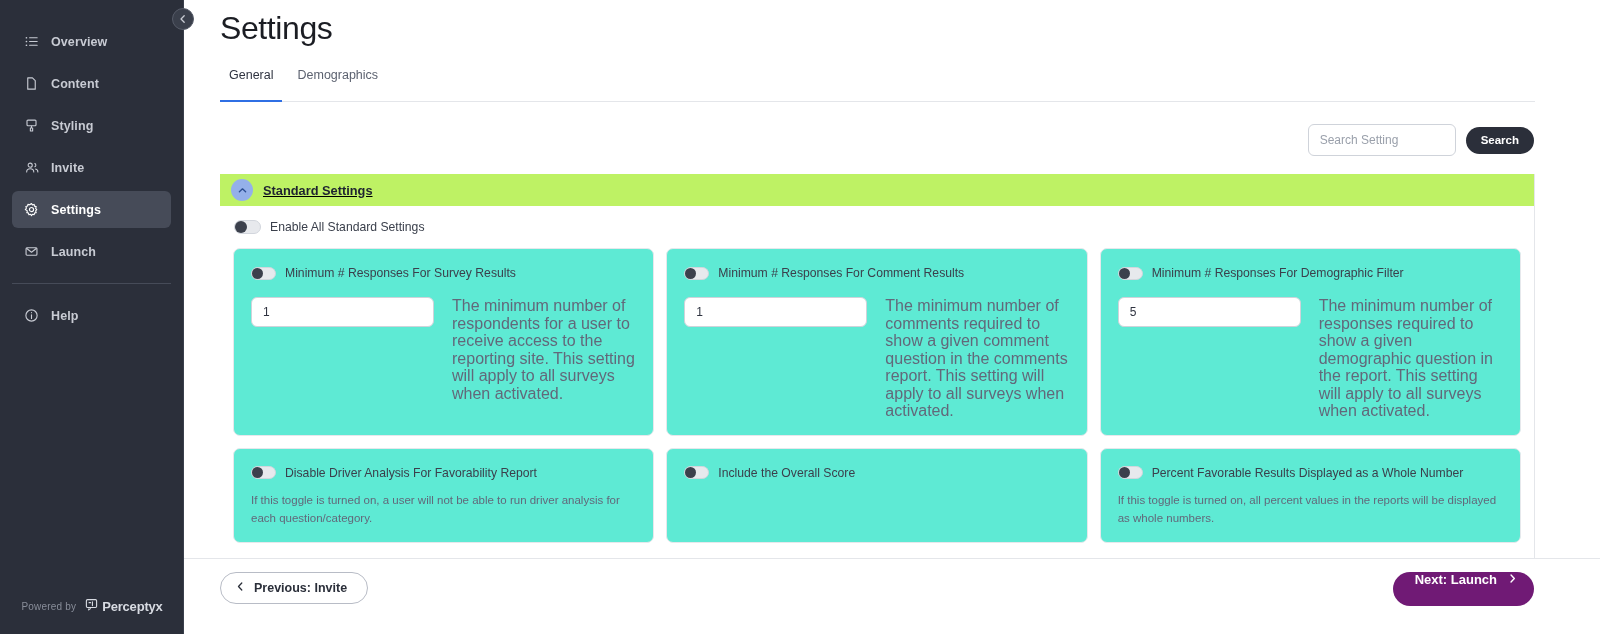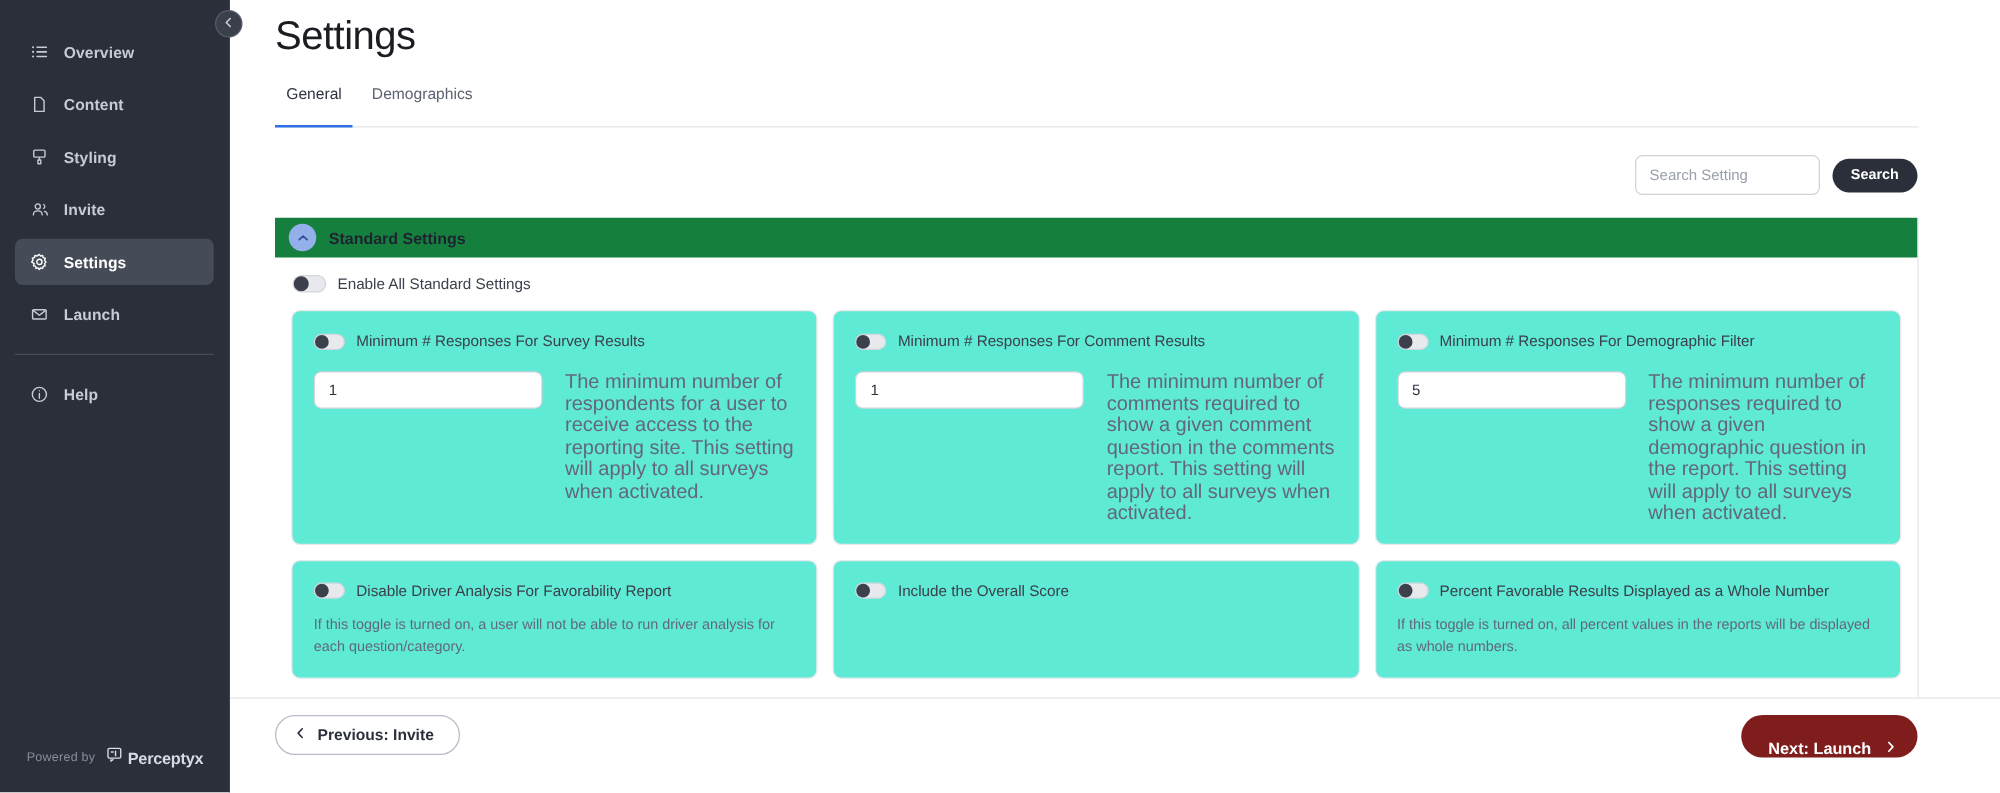--- a/index.html
+++ b/index.html
@@ -134,24 +134,25 @@
     position: absolute;
     left: 36px; top: 174px;
     width: 1315px;
     height: 384px;
     border-right: 1px solid #e4e6ea;
     overflow: hidden;
   }
 
   .section-header {
     height: 32px;
-    background: #15803d;
+    background: #bef264;
     display: flex; align-items: center;
     padding-left: 11px;
     cursor: pointer;
+    text-decoration: underline;
   }
   .chev-circle {
     width: 22px; height: 22px; border-radius: 50%;
     background: #94b0ea;
     display: flex; align-items: center; justify-content: center;
     margin-right: 10px;
   }
   .section-title { font-size: 12.8px; font-weight: 700; color: #1e2230; }
 
   .section-body { padding: 0 13px; }
@@ -242,24 +243,24 @@
     font-size: 12.5px; font-weight: 600;
     display: flex; align-items: center; gap: 8px;
     cursor: pointer;
     font-family: "Liberation Sans", sans-serif;
   }
   .btn-next {
     position: absolute; right: 66px; top: 13px;
     height: 34px; padding: 0 16px 0 22px;
     border-radius: 18px;
     border: none;
-    background: #7f1d1d;
+    background: #701a75;
     color: #fff;
     font-size: 13px; font-weight: 700;
-    display: flex; align-items: flex-end; gap: 10px;
+    display: flex; align-items: flex-start; gap: 10px;
     cursor: pointer;
     font-family: "Liberation Sans", sans-serif;
   }
 </style>
 </head>
 <body>
 
 <div id="app">
 
   <aside class="sidebar">

